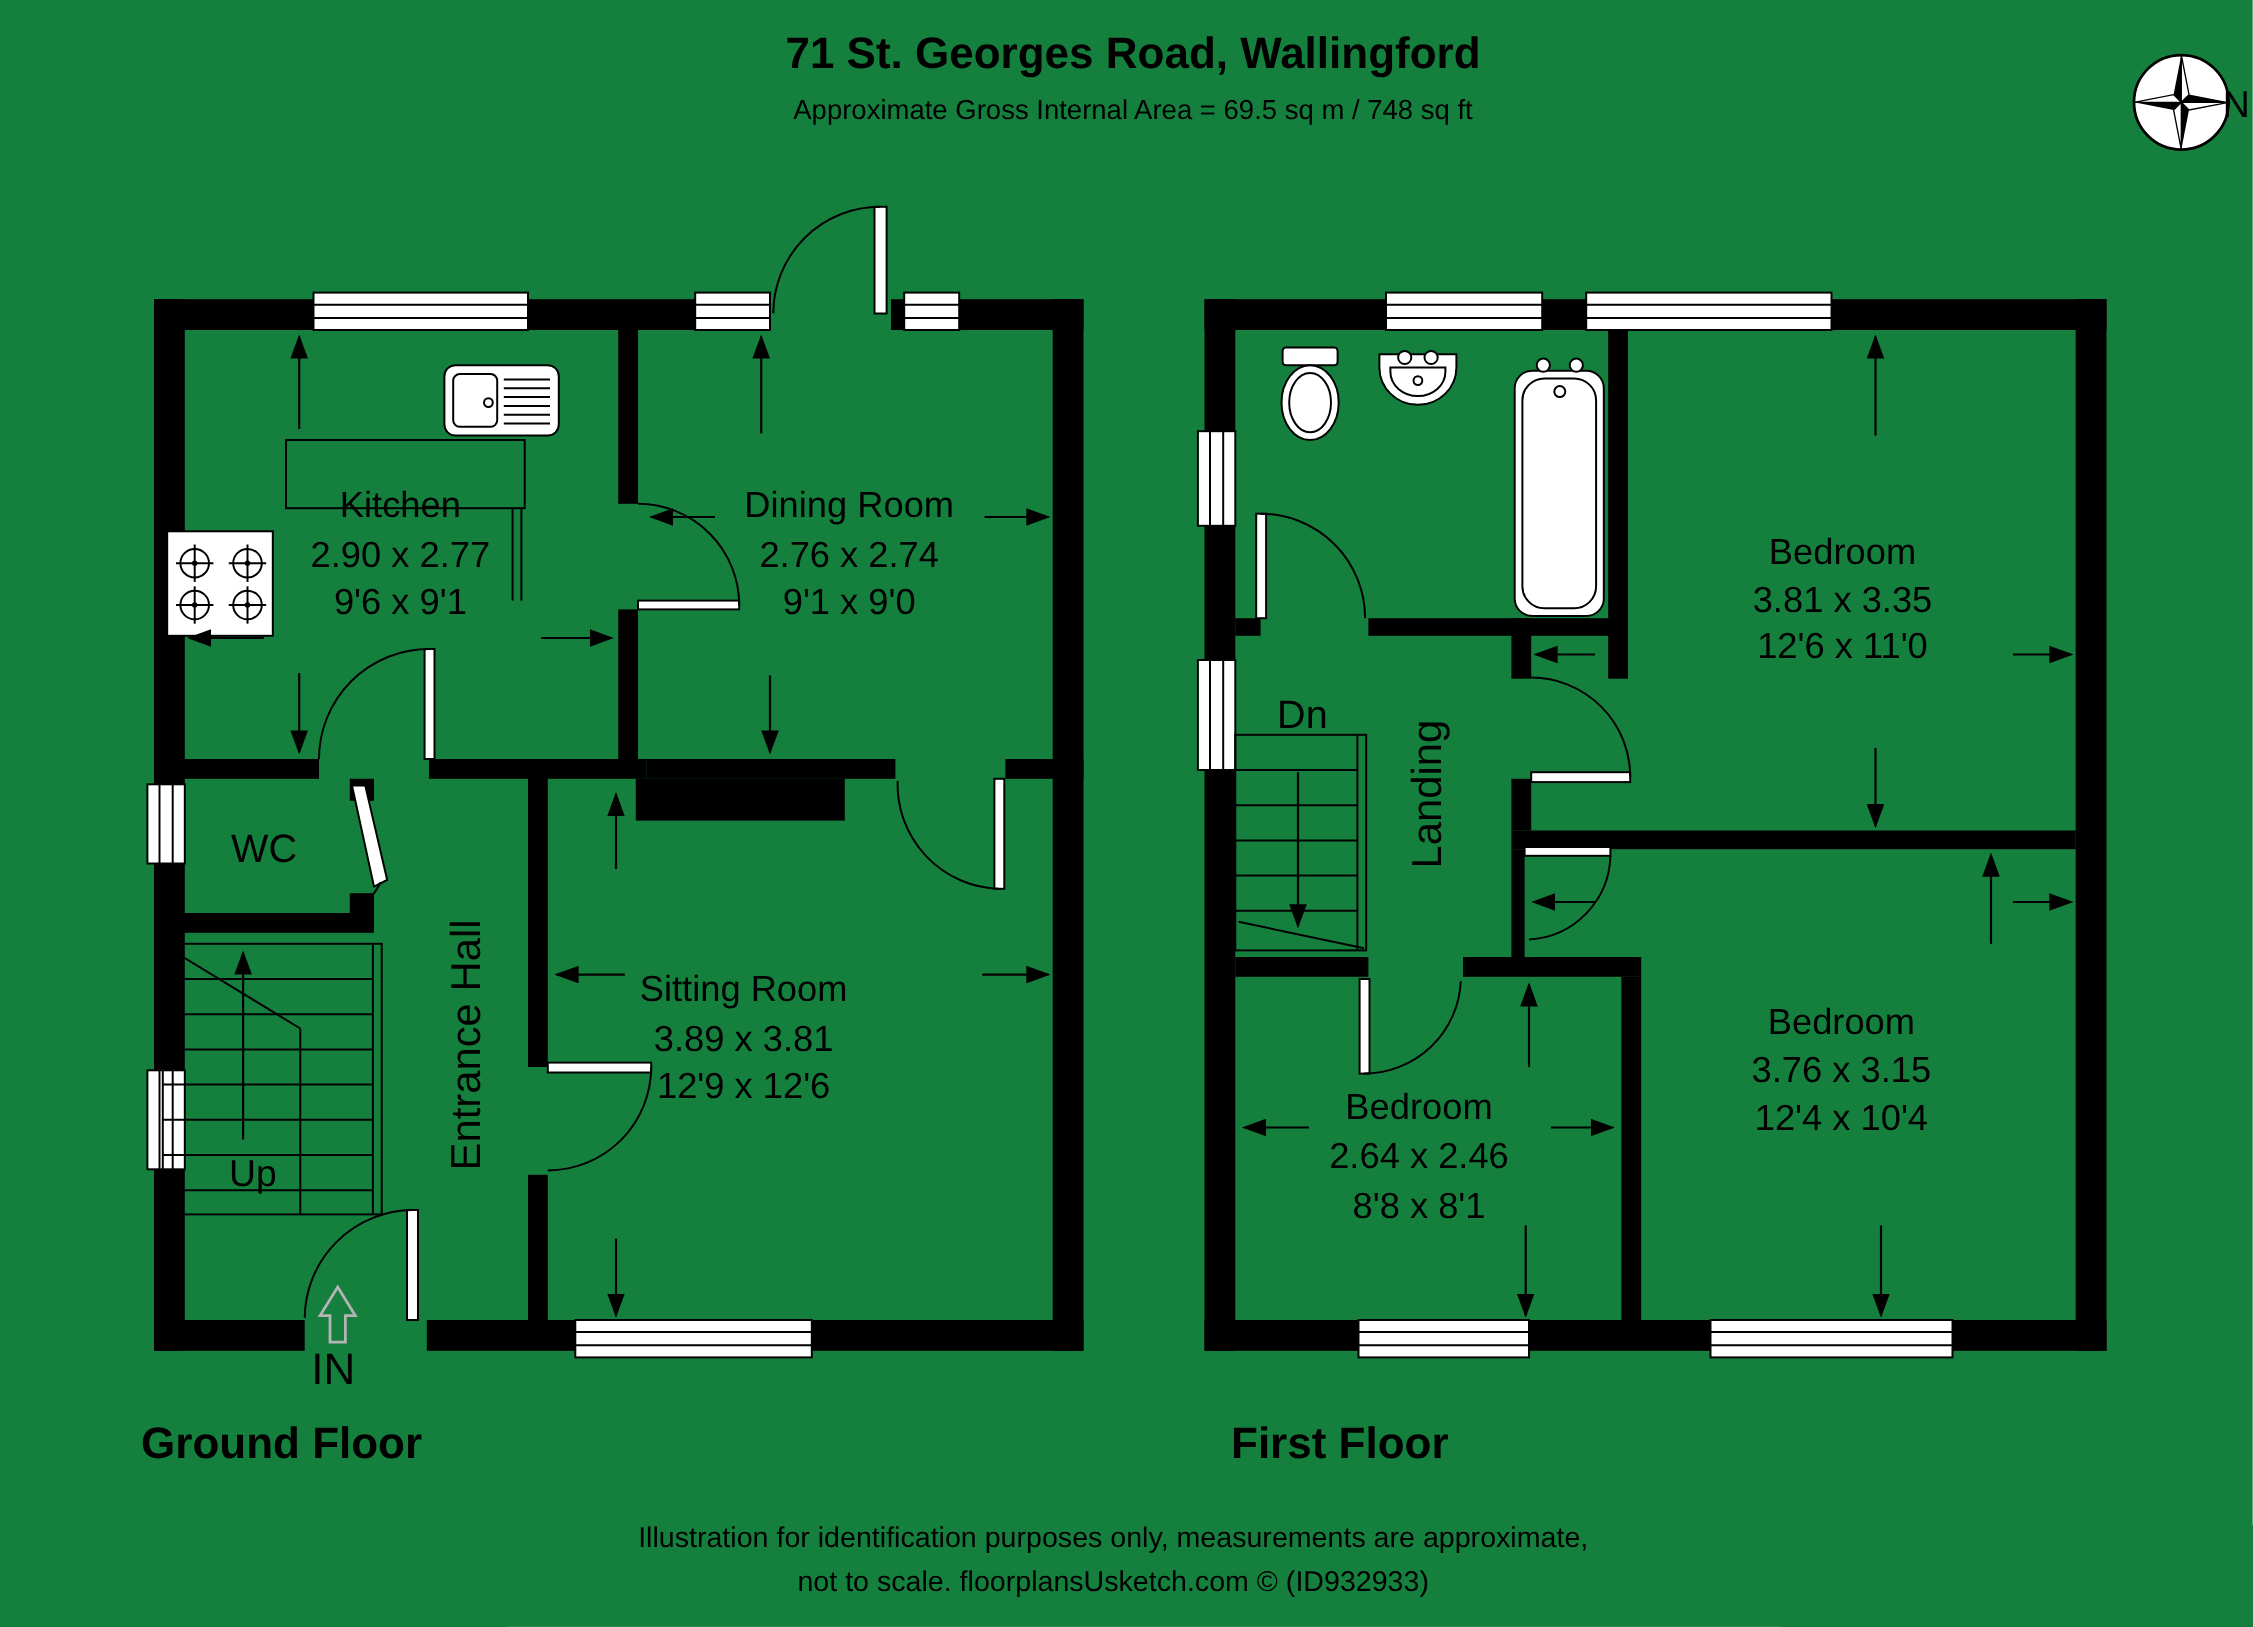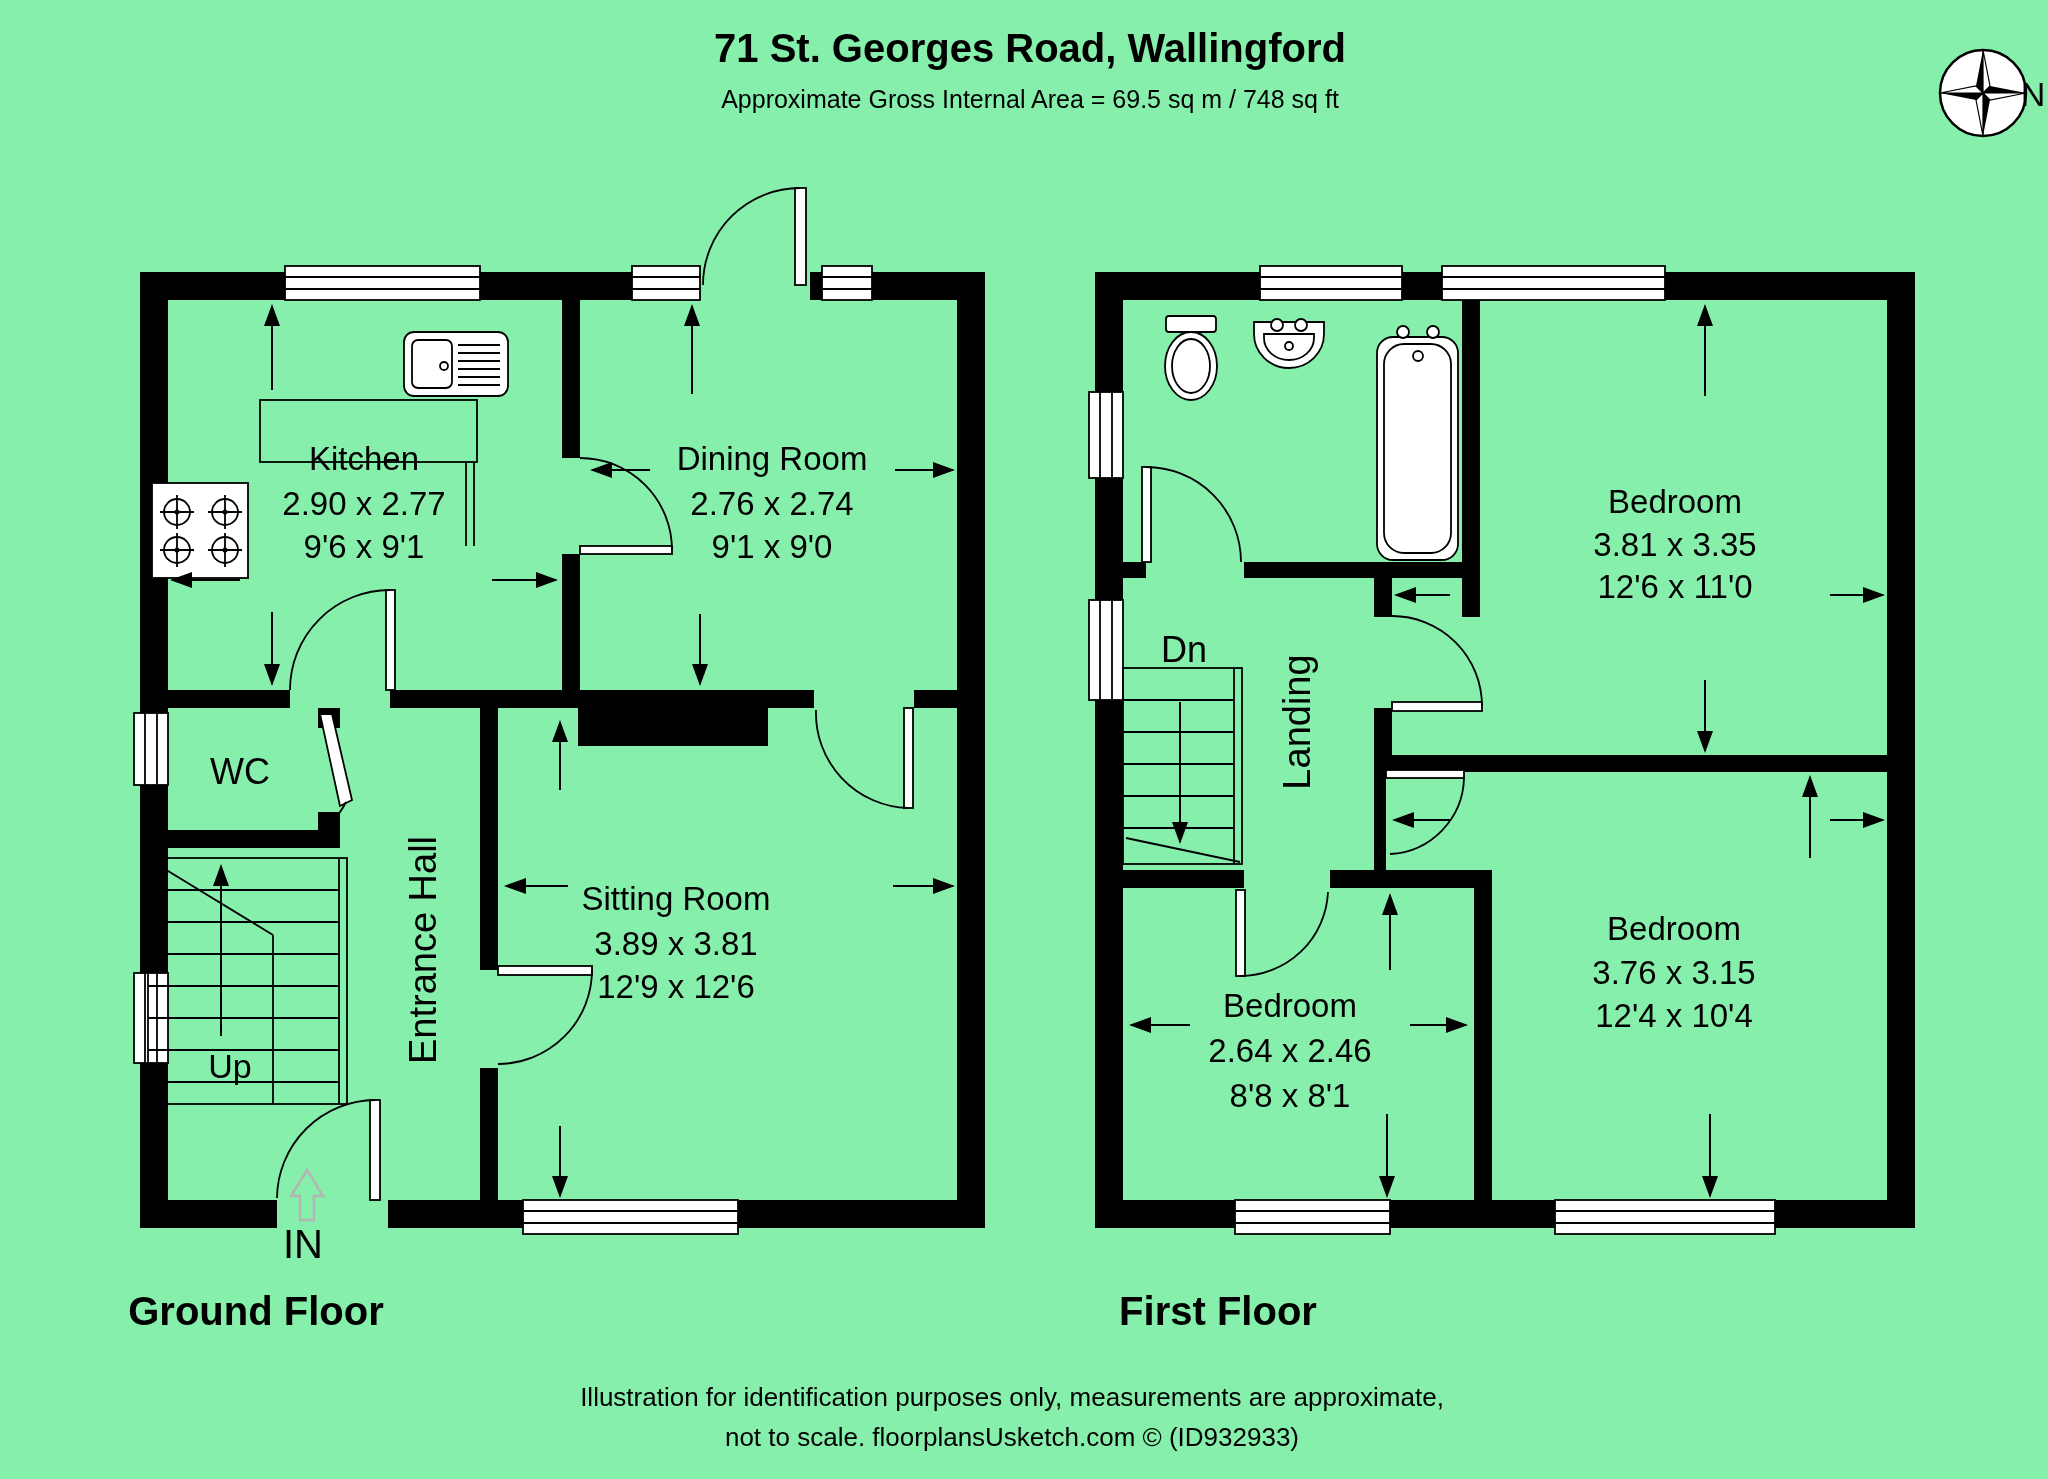--- a/index.html
+++ b/index.html
@@ -1,16 +1,16 @@
 <!DOCTYPE html>
 <html><head>
 <meta charset="utf-8">
 <style>
   html,body{margin:0;padding:0;background:#fff;}
-  #page{position:relative;width:2048px;height:1479px;background:#86efac;overflow:hidden;}
+  #page{position:relative;width:2048px;height:1479px;background:#15803d;overflow:hidden;}
   svg{position:absolute;left:0;top:0;}
   text{font-family:"Liberation Sans",sans-serif;fill:#000;}
   .title{font-size:40px;font-weight:bold;text-anchor:middle;}
   .subtitle{font-size:25px;text-anchor:middle;}
   .floorlbl{font-size:40px;font-weight:bold;text-anchor:middle;}
   .room{font-size:33px;text-anchor:middle;}
   .small{font-size:34px;text-anchor:middle;}
   .foot{font-size:26px;text-anchor:middle;}
   .nlbl{font-size:34px;text-anchor:middle;}
   .wall{fill:#000;stroke:none;}

